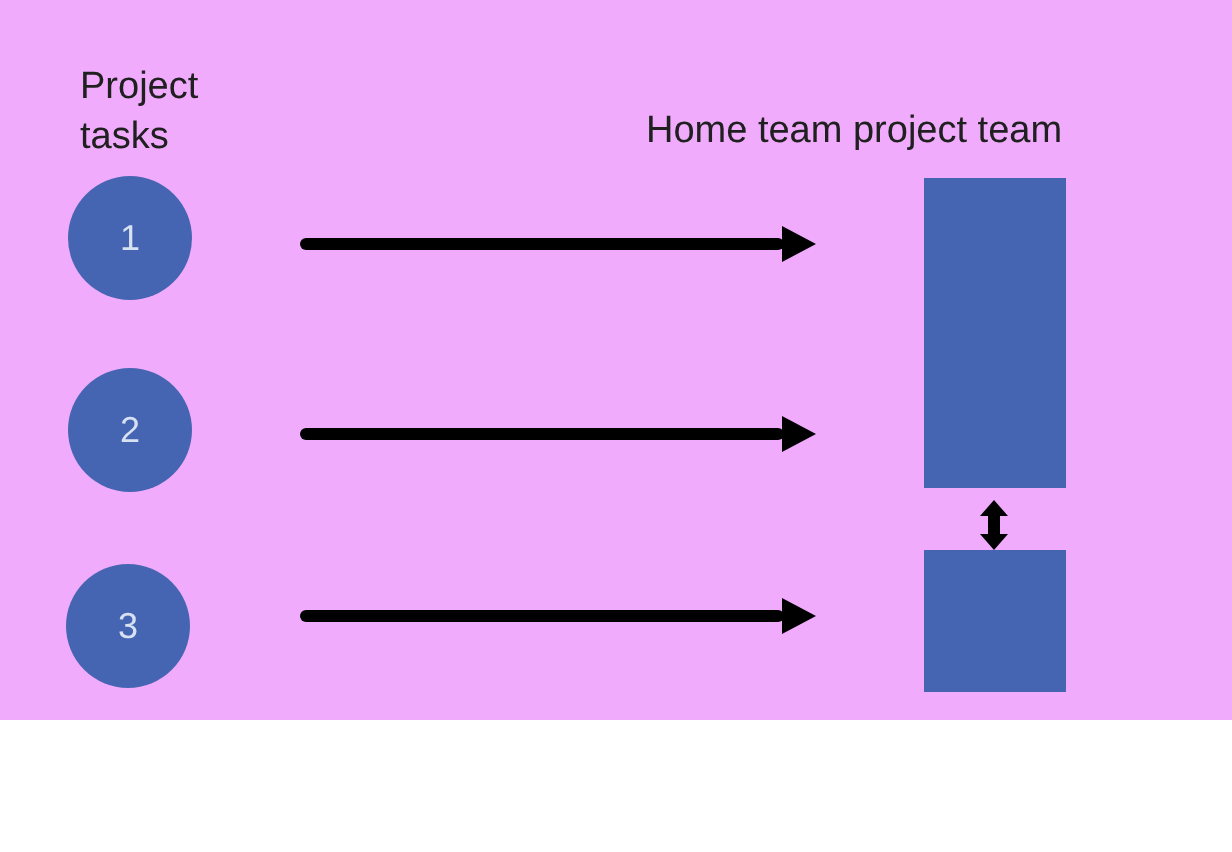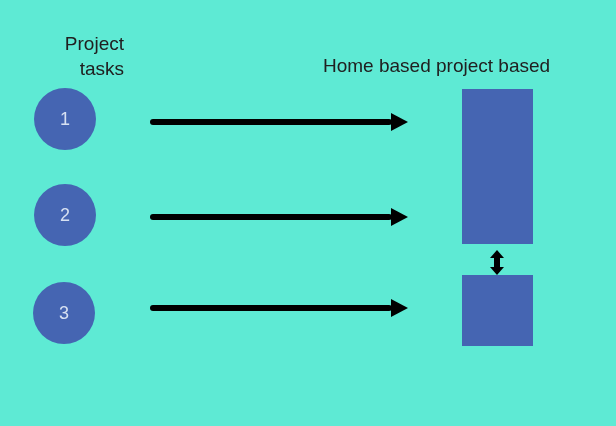--- a/index.html
+++ b/index.html
@@ -4,25 +4,24 @@
 <style>
   html, body {
     margin: 0;
     padding: 0;
     background: #ffffff;
     font-family: "Liberation Sans", sans-serif;
   }
   .canvas {
     position: relative;
     width: 616px;
-    height: 426px;
-    background: #5eead4;
+    height: 360px;
+    background: #f0abfc;
     overflow: hidden;
     color: var(--text, #202020);
-    text-align: right;
   }
 
   
   .label {
     position: absolute;
     font-size: 19px;
     line-height: 25px;
     color: var(--text, #202020);
     white-space: nowrap;
   }
@@ -148,21 +147,21 @@
     <span class="task-num">2</span>
   </div>
   <div class="task-circle c3">
     <span class="task-num">3</span>
   </div>
 
   <div class="h-arrow a1"></div>
   <div class="h-arrow a2"></div>
   <div class="h-arrow a3"></div>
 
-  <div class="label home-team-label">Home based project based</div>
+  <div class="label home-team-label">Home team project team</div>
 
   <div class="team-rect home-rect"></div>
 
   <div class="double-arrow">
     <span class="shaft"></span>
   </div>
 
   <div class="team-rect near-rect"></div>
 
 

